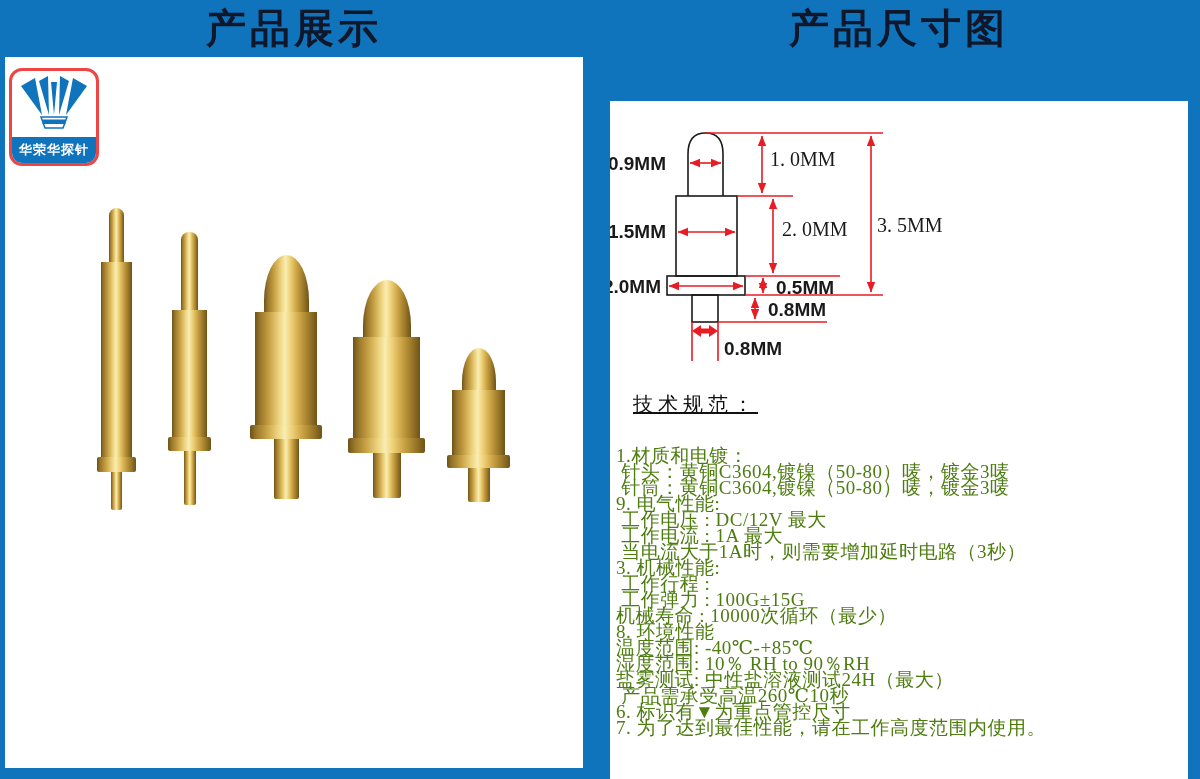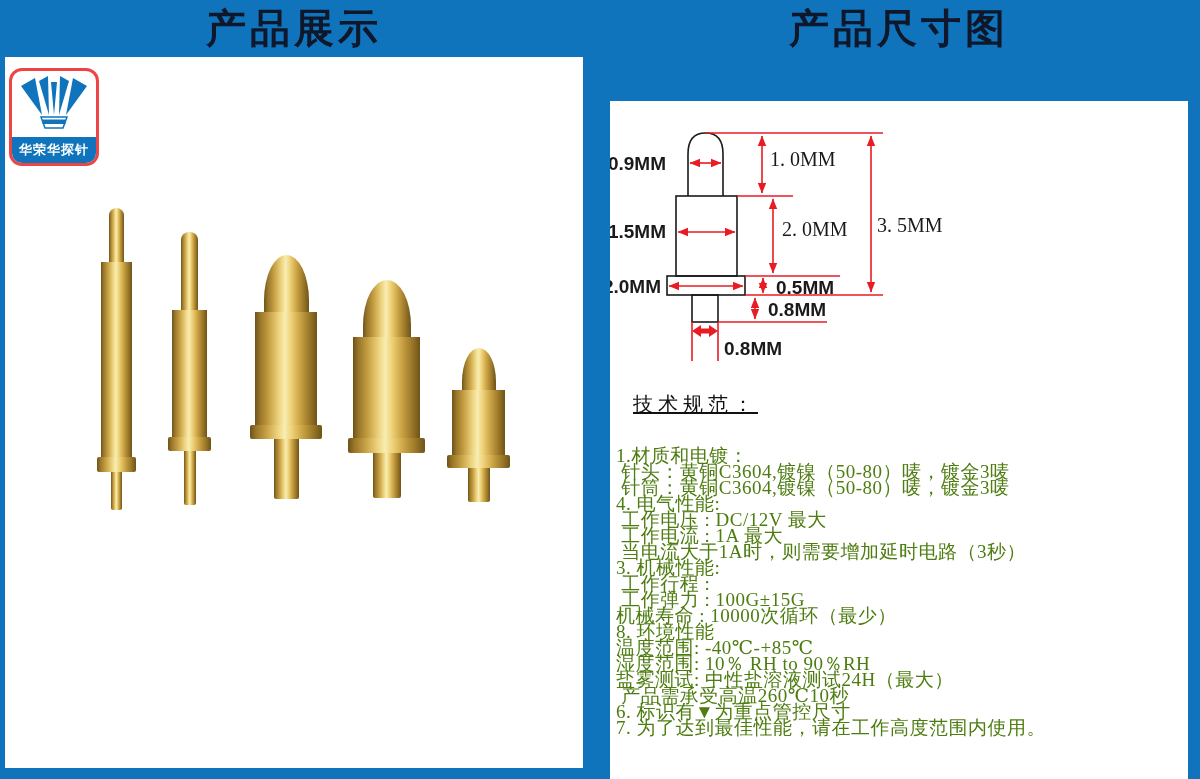--- a/index.html
+++ b/index.html
@@ -153,21 +153,21 @@
 
     <div class="specs-lines">
 
         <div class="spec-line">1.材质和电镀：</div>
 
         <div class="spec-line"> 针头：黄铜C3604,镀镍（50-80）唛，镀金3唛</div>
 
         <div class="spec-line"> 针筒：黄铜C3604,镀镍（50-80）唛，镀金3唛</div>
 
 
-        <div class="spec-line">4. 电气性能:</div>
+        <div class="spec-line">9. 电气性能:</div>
 
         <div class="spec-line"> 工作电压 : DC/12V 最大</div>
 
         <div class="spec-line"> 工作电流 : 1A 最大</div>
 
 
         <div class="spec-line"> 当电流大于1A时，则需要增加延时电路（3秒）</div>
 
         <div class="spec-line">3. 机械性能:</div>
 

